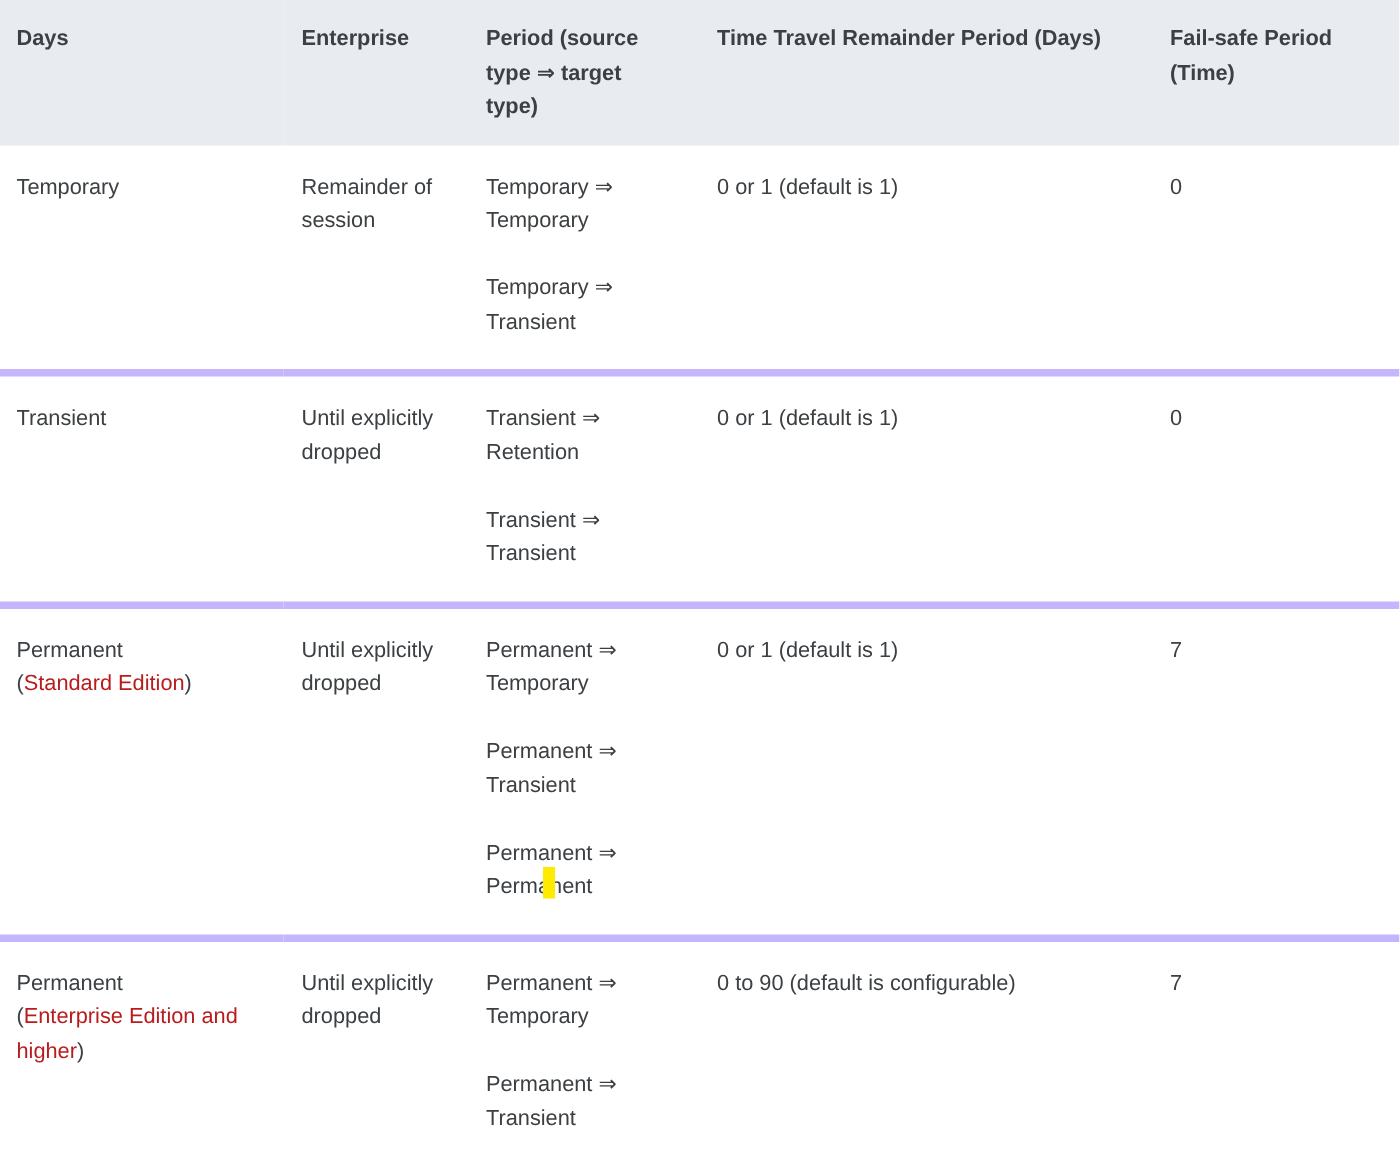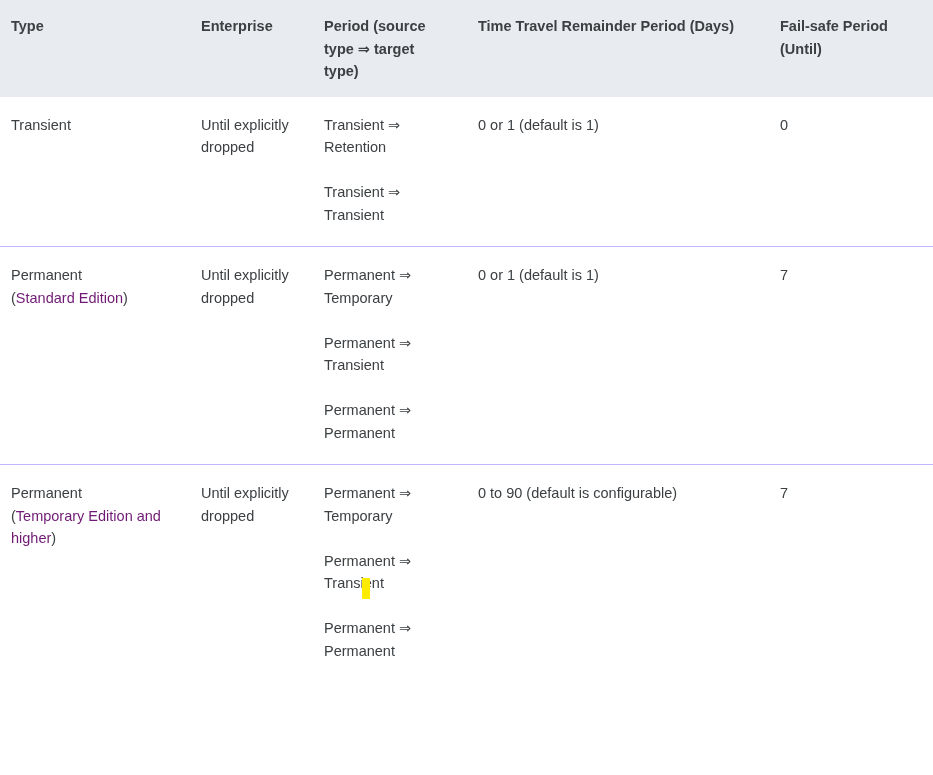--- a/index.html
+++ b/index.html
@@ -49,37 +49,37 @@
     height: 95px;
     font-size: 14.5px;
     line-height: 22.5px;
   }
 
   thead th.first { padding-left: 11px; }
 
   tbody td {
     vertical-align: top;
     padding: 17px 14px 20px 12px;
-    border-top: 1px solid #c4b5fd;
+    border-top: 5px solid #c4b5fd;
     color: #3c4043;
     font-size: 14.5px;
     line-height: 22.5px;
   }
 
   tbody tr:first-child td {
     border-top: none;
   }
 
   tbody td.first { padding-left: 11px; }
 
   .clone-item { margin: 0; }
   .clone-item + .clone-item { margin-top: 22.5px; }
 
   a.doclink {
-    color: #701a75;
+    color: #b91c1c;
     text-decoration: none;
   }
 
   .paren { color: #3c4043; }
 
   
   .caret-marker {
     position: absolute;
     left: 362px;
     top: 578px;
@@ -97,29 +97,41 @@
   <table class="spec-table">
     <colgroup>
       <col class="c1">
         <col class="c2">
         <col class="c3">
         <col class="c4">
         <col class="c5">
     </colgroup>
     <thead>
       <tr>
-        <th class="first">Type</th>
+        <th class="first">Days</th>
         <th>Enterprise</th>
         <th>Period (source type ⇒ target type)</th>
         <th>Time Travel Remainder Period (Days)</th>
-        <th>Fail-safe Period (Until)</th>
+        <th>Fail-safe Period (Time)</th>
       </tr>
     </thead>
     <tbody>
 
+      <tr>
+        <td class="first">
+          <span>Temporary</span>
+        </td>
+        <td>Remainder of session</td>
+        <td>
+          <div class="clone-item">Temporary ⇒ Temporary</div>
+          <div class="clone-item">Temporary ⇒ Transient</div>
+        </td>
+        <td>0 or 1 (default is 1)</td>
+        <td>0</td>
+      </tr>
 
       <tr>
         <td class="first">
           <span>Transient</span>
         </td>
         <td>Until explicitly dropped</td>
         <td>
           <div class="clone-item">Transient ⇒ Retention</div>
           <div class="clone-item">Transient ⇒ Transient</div>
         </td>
@@ -140,21 +152,21 @@
           <div class="clone-item">Permanent ⇒ Permanent</div>
         </td>
         <td>0 or 1 (default is 1)</td>
         <td>7</td>
       </tr>
 
       <tr>
         <td class="first">
           <span>Permanent</span>
           <br>
-          <span class="paren">(</span><a class="doclink" href="#">Temporary Edition and higher</a><span class="paren">)</span>
+          <span class="paren">(</span><a class="doclink" href="#">Enterprise Edition and higher</a><span class="paren">)</span>
         </td>
         <td>Until explicitly dropped</td>
         <td>
           <div class="clone-item">Permanent ⇒ Temporary</div>
           <div class="clone-item">Permanent ⇒ Transient</div>
           <div class="clone-item">Permanent ⇒ Permanent</div>
         </td>
         <td>0 to 90 (default is configurable)</td>
         <td>7</td>
       </tr>

